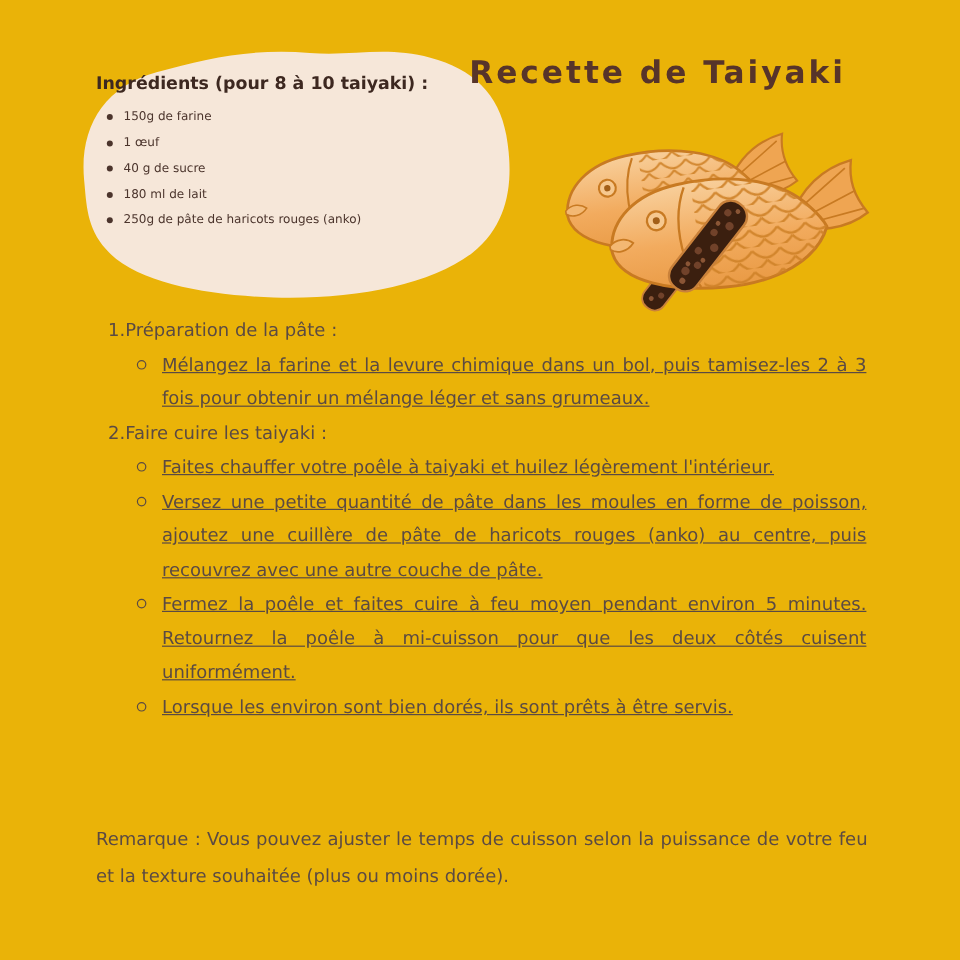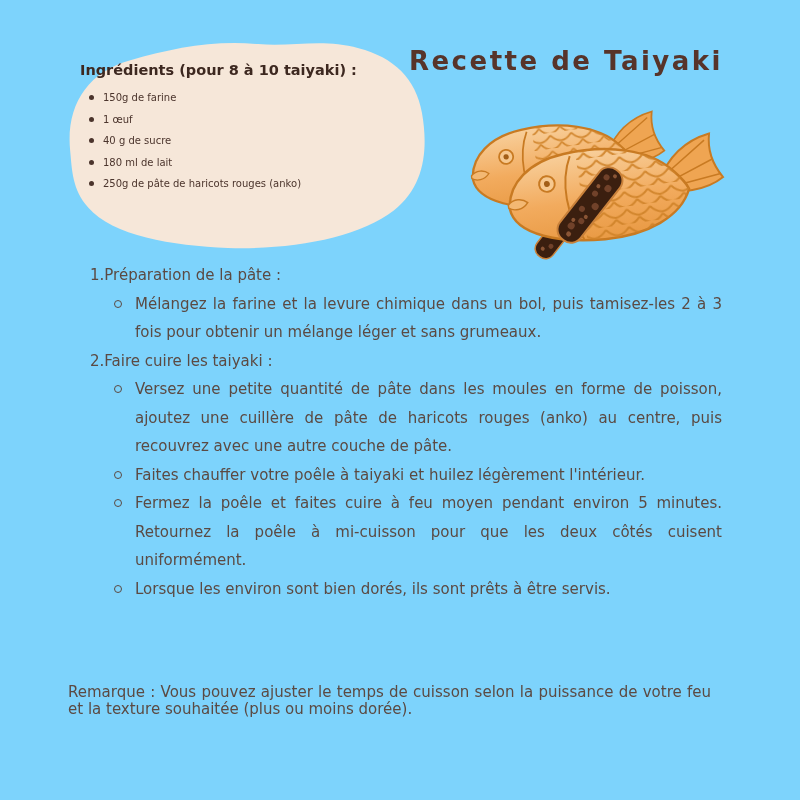--- a/index.html
+++ b/index.html
@@ -8,21 +8,21 @@
     width: 800px;
     height: 800px;
     background: #ffffff;
     font-family: "DejaVu Sans", sans-serif;
     overflow: hidden;
   }
   .page {
     position: relative;
     width: 800px;
     height: 800px;
-    background: #7dd3fc;
+    background: #eab308;
   }
   
   .blob {
     position: absolute;
     left: 52px;
     top: 34px;
     width: 382px;
     height: 222px;
   }
   
@@ -51,21 +51,21 @@
     flex: 0 0 auto;
     width: 5px;
     height: 5px;
     border-radius: 50%;
     background: #4b342c;
     margin: 8px 9px 0 9px;
   }
   
   .title {
     position: absolute;
-    left: 396px;
+    left: 378px;
     top: 46px;
     width: 340px;
     margin: 0;
     text-align: center;
     font-size: 26px;
     font-weight: bold;
     letter-spacing: 2.5px;
     color: #57342a;
     white-space: nowrap;
   }
@@ -96,30 +96,31 @@
     box-sizing: border-box;
     border: 1.6px solid #5b4a43;
     border-radius: 50%;
     margin: 10px 13px 0 24px;
     background: transparent;
   }
   .substeps p {
     flex: 1;
     margin: 0;
     text-align: justify;
+    text-decoration: underline;
   }
   
   .note {
     position: absolute;
-    left: 68px;
+    left: 80px;
     top: 684px;
     width: 643px;
     margin: 0;
     font-size: 15px;
-    line-height: 17px;
+    line-height: 31px;
     text-align: justify;
     color: #5b4a43;
   }
 </style>
 </head>
 <body>
 
 <div class="page">
 
   <svg class="blob" viewBox="0 0 380 220" preserveAspectRatio="none" aria-hidden="true">
@@ -231,25 +232,25 @@
             <p>Mélangez la farine et la levure chimique dans un bol, puis tamisez-les 2 à 3 fois pour obtenir un mélange léger et sans grumeaux.</p>
           </li>
       </ul>
     </div>
 
     <div class="step">
       <div class="step-heading"><span>2.</span><span>Faire cuire les taiyaki :</span></div>
       <ul class="substeps">
         <li>
             <span class="circ"></span>
+            <p>Faites chauffer votre poêle à taiyaki et huilez légèrement l'intérieur.</p>
+          </li>
+        <li>
+            <span class="circ"></span>
             <p>Versez une petite quantité de pâte dans les moules en forme de poisson, ajoutez une cuillère de pâte de haricots rouges (anko) au centre, puis recouvrez avec une autre couche de pâte.</p>
-          </li>
-        <li>
-            <span class="circ"></span>
-            <p>Faites chauffer votre poêle à taiyaki et huilez légèrement l'intérieur.</p>
           </li>
         <li>
             <span class="circ"></span>
             <p>Fermez la poêle et faites cuire à feu moyen pendant environ 5 minutes. Retournez la poêle à mi-cuisson pour que les deux côtés cuisent uniformément.</p>
           </li>
         <li>
             <span class="circ"></span>
             <p>Lorsque les environ sont bien dorés, ils sont prêts à être servis.</p>
           </li>
       </ul>

